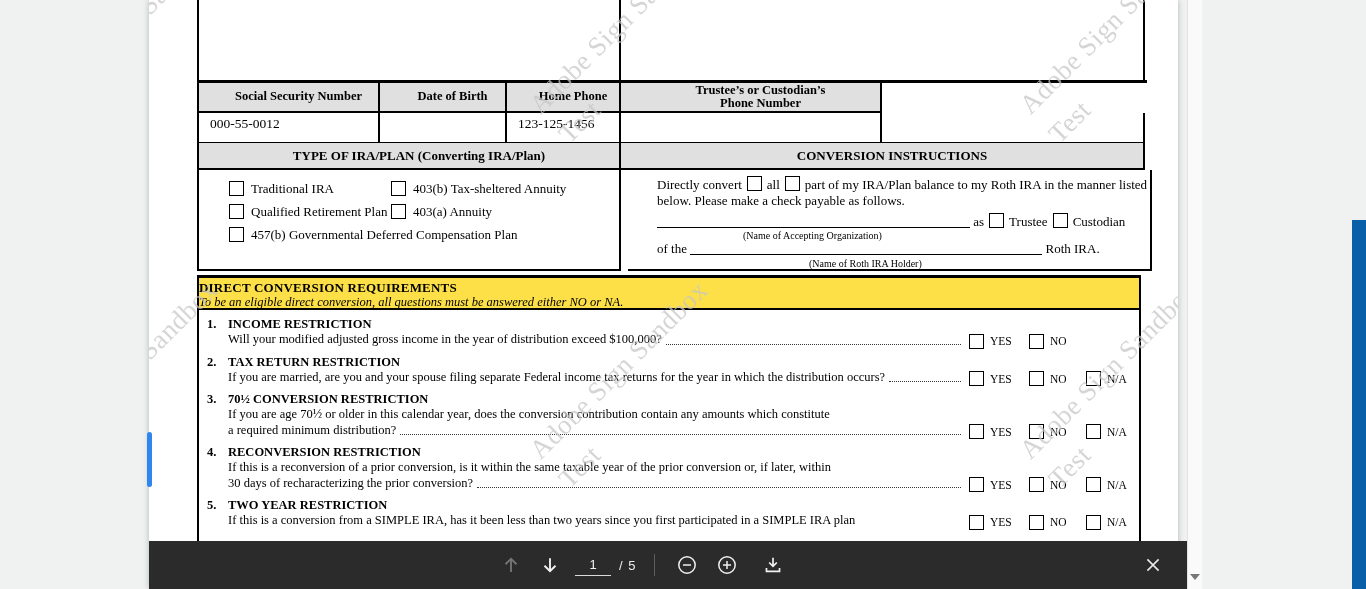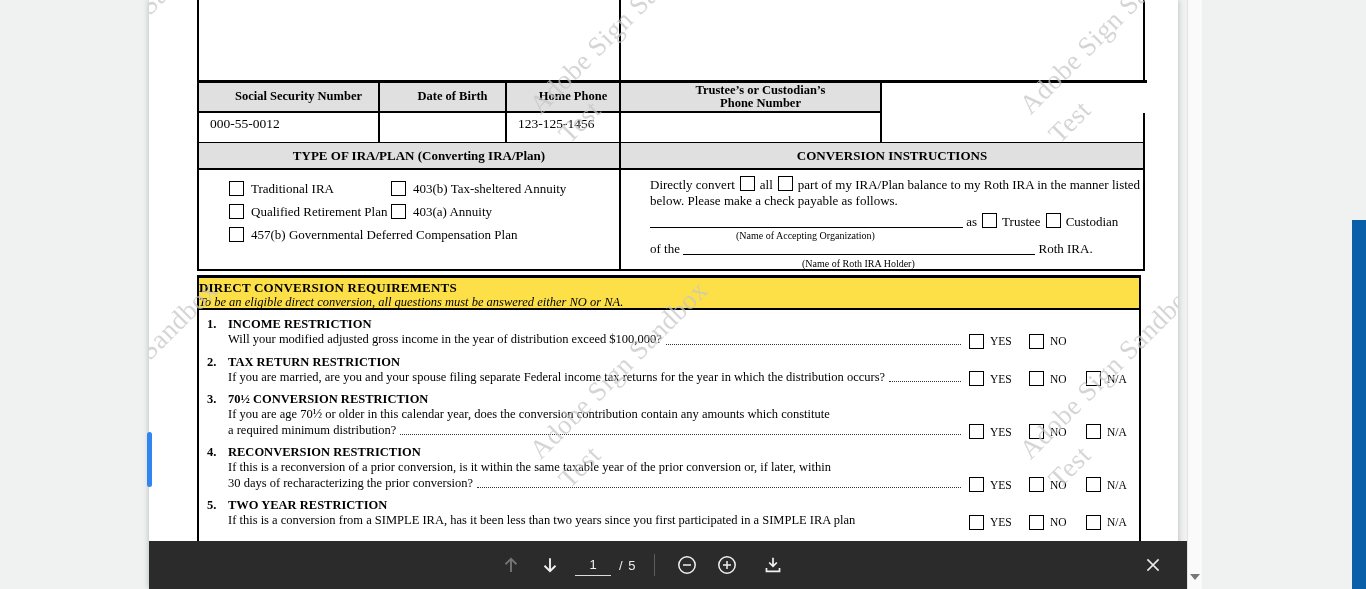--- a/index.html
+++ b/index.html
@@ -27,21 +27,21 @@
   .row-h .cell { height:30px; background:#e0e0e0; border-bottom:2px solid #000;
                  display:flex; align-items:center; justify-content:center; text-align:center;
                  font-weight:bold; font-size:12.5px; line-height:13.5px; white-space:pre-line; }
   .row-v .cell { height:31px; border-bottom:2px solid #000; font-size:13.5px; padding:3px 0 0 11px; }
 
   .tbl2 { top:143px; border-left:2px solid #000; }
   .tbl2-h { display:grid; grid-template-columns:422px 524px; }
   .tbl2-h .cell { height:27px; background:#e0e0e0; border-bottom:2px solid #000;
                   display:flex; align-items:center; justify-content:center;
                   font-weight:bold; font-size:13px; }
-  .tbl2-b { display:grid; grid-template-columns:422px 524px; }
+  .tbl2-b { display:grid; grid-template-columns:422px 524px;gap:7px; }
   .tbl2-b .cell { height:101px; border-bottom:2px solid #000; position:relative; }
 
   .cb { display:inline-block; width:13px; height:13px; border:1.5px solid #000; background:#fff; flex:none; }
 
   .opts { padding:7px 0 0 10px; }
   .opt { display:flex; align-items:center; height:23px; font-size:13px; }
   .opt .cb { margin-right:7px; }
   .opt-col2 { position:absolute; left:192px; top:0; padding-top:7px; }
   .opt-col2 .opt { height:23px; }
 

